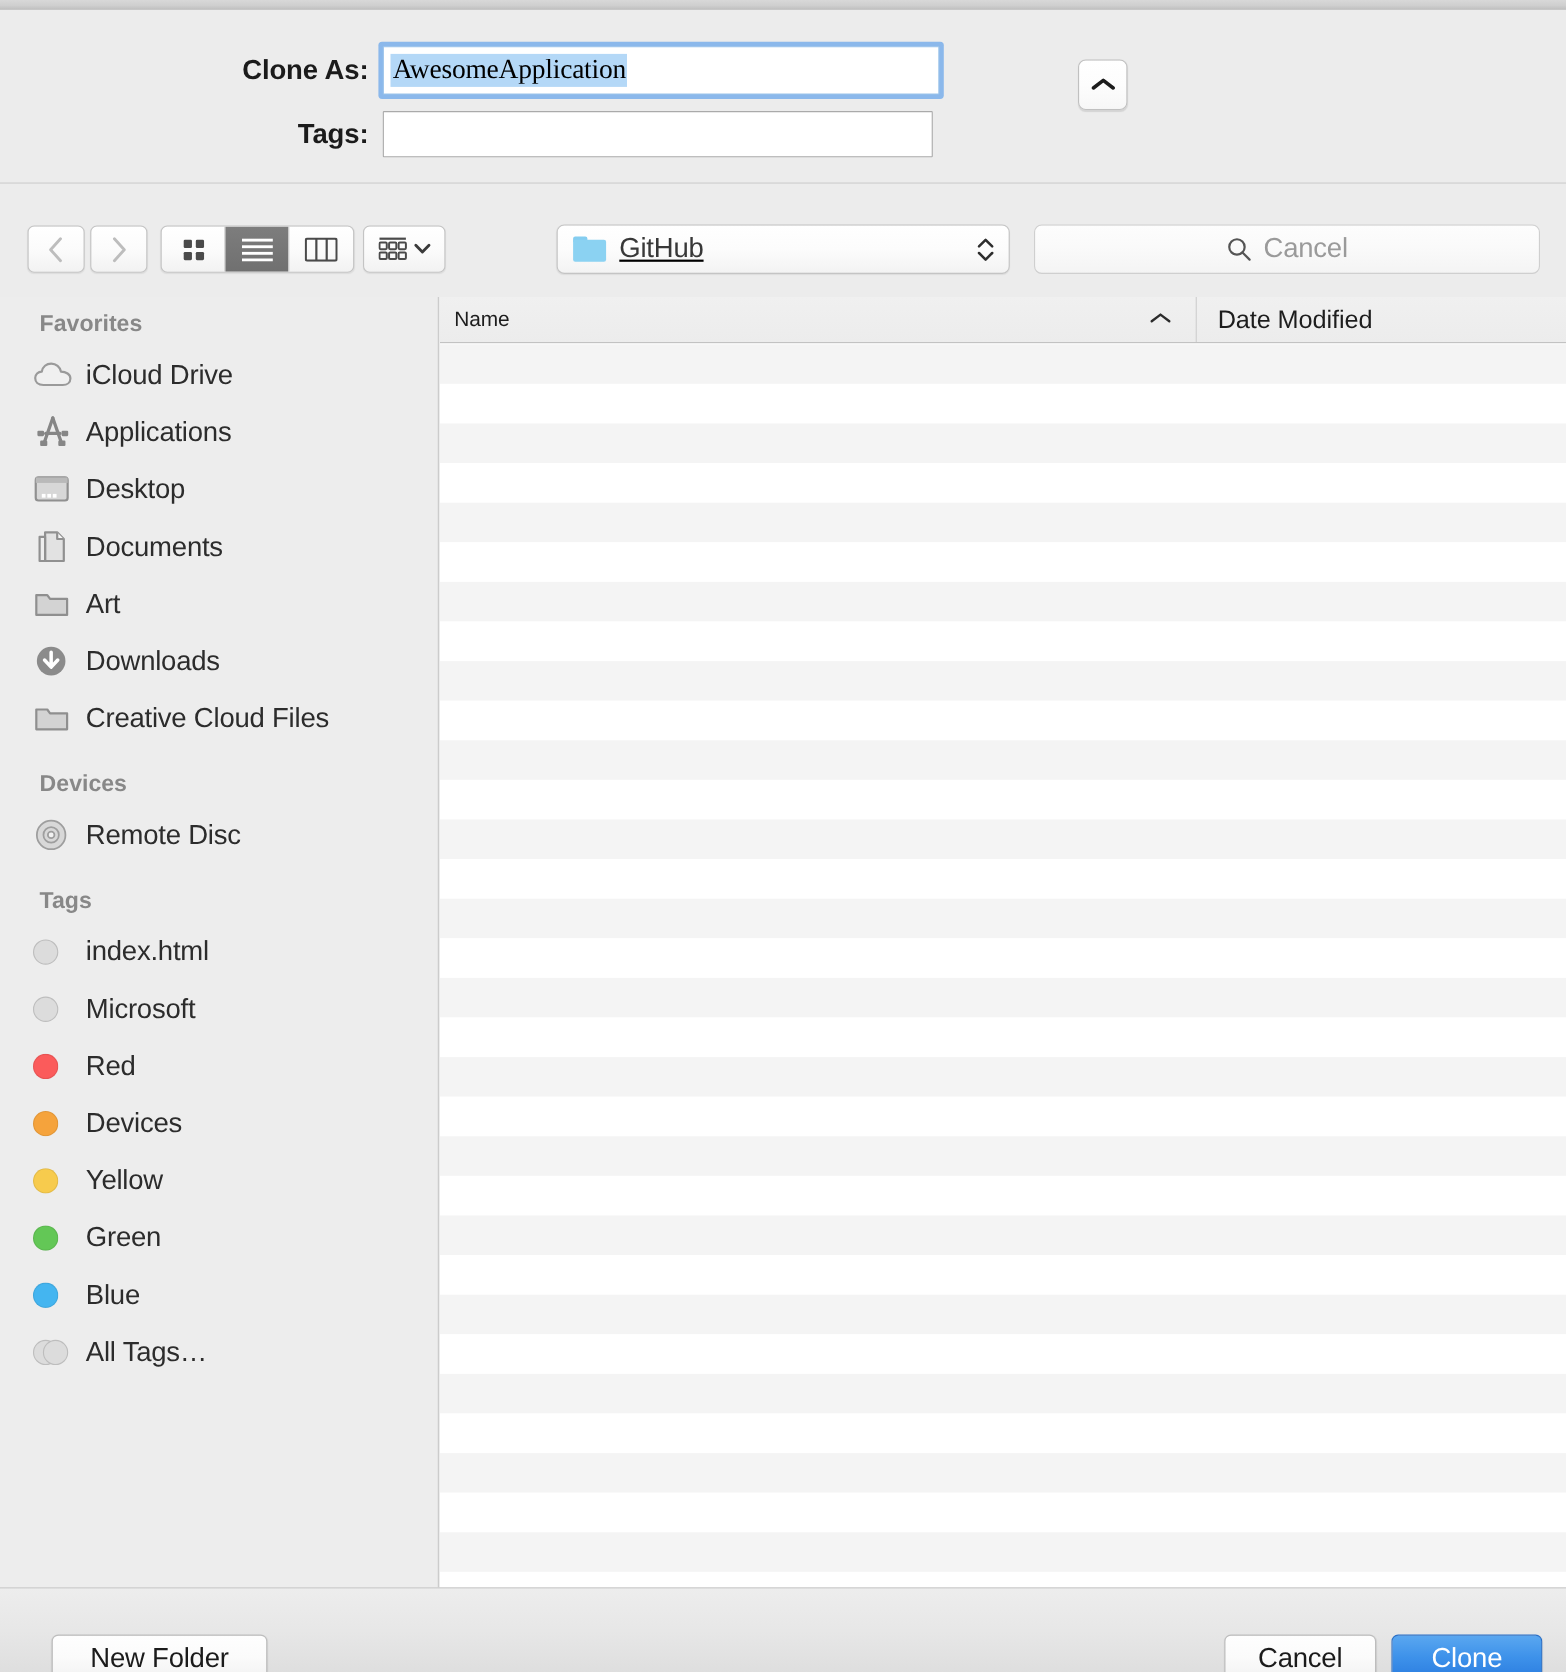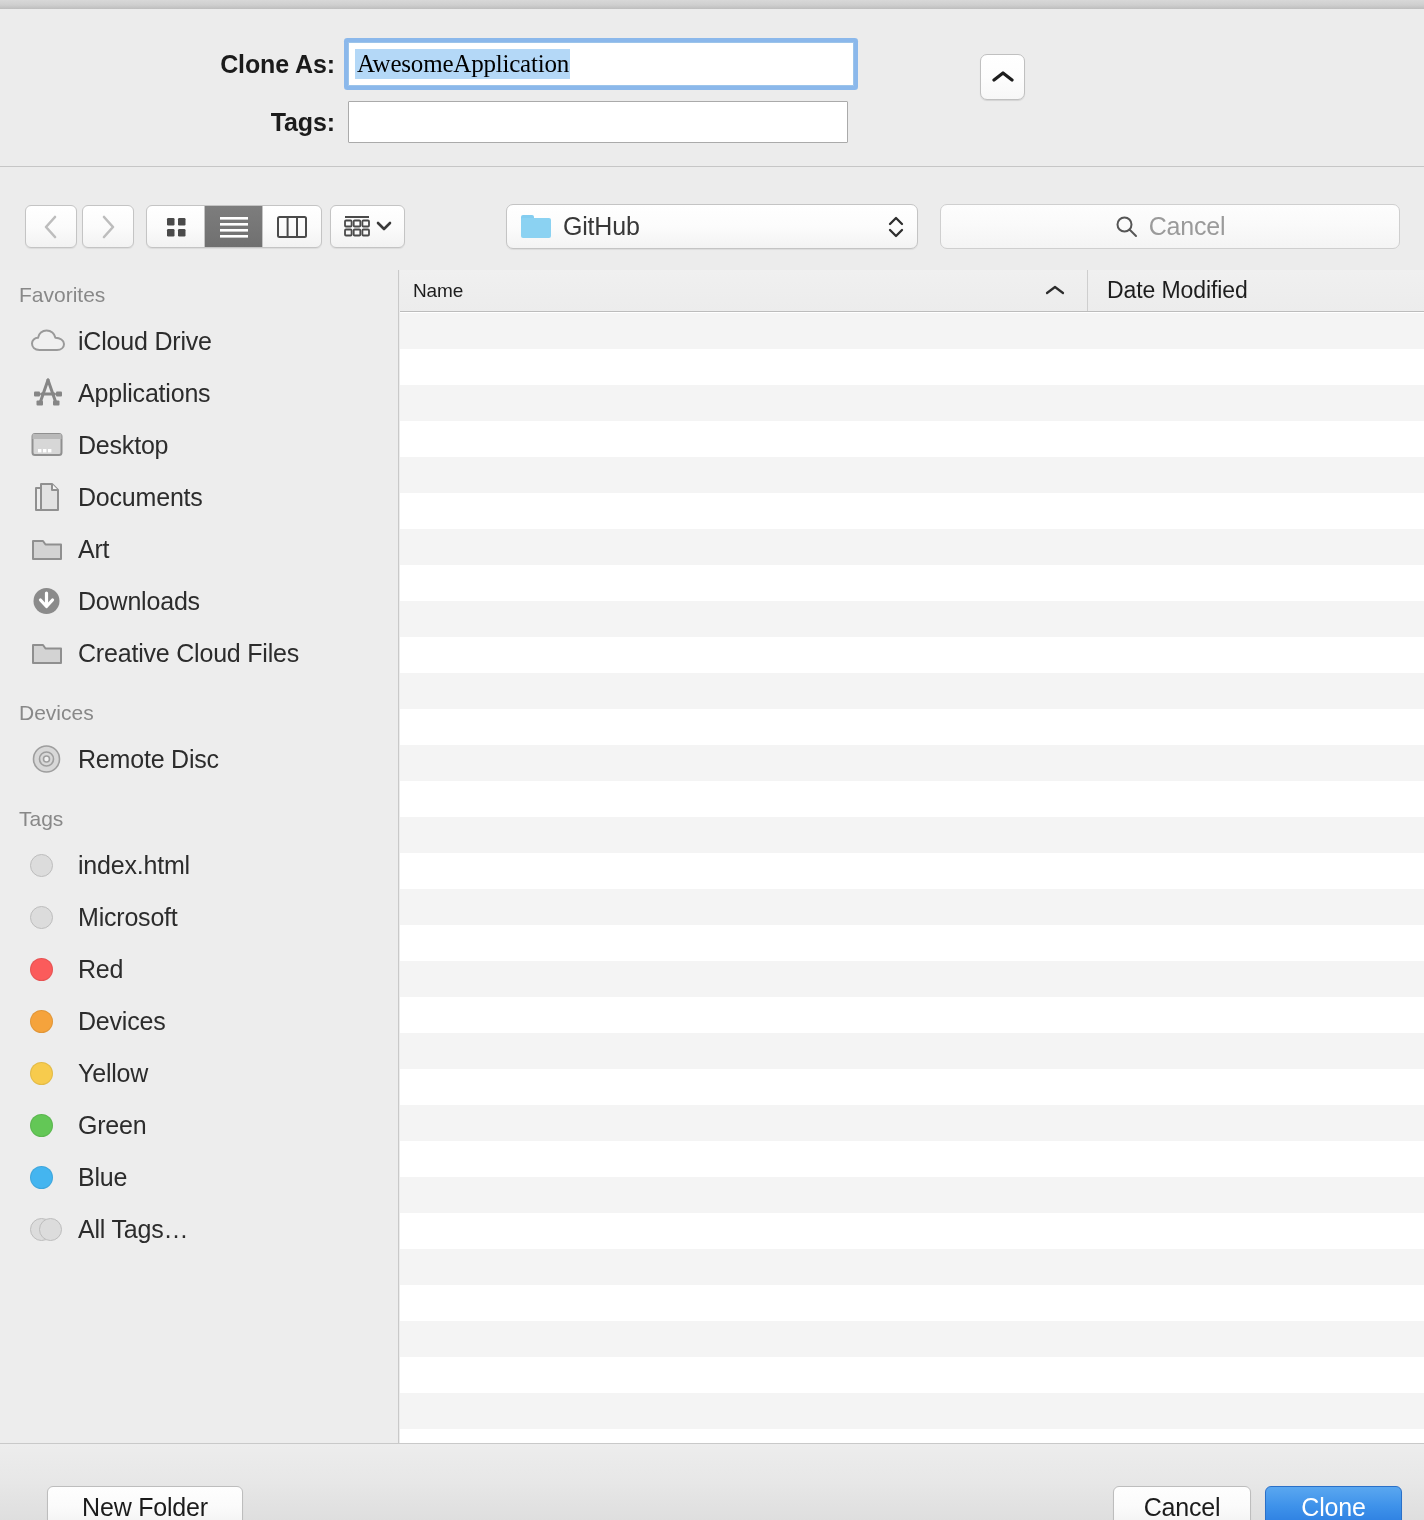--- a/index.html
+++ b/index.html
@@ -105,20 +105,21 @@
   }
 
   .path-popup {
     position: absolute; left: 506px; top: 204px;
     width: 412px; height: 45px;
     background: linear-gradient(to bottom, #ffffff 0%, #fcfcfc 50%, #f3f3f3 100%);
     border: 1px solid #c4c4c4; border-radius: 7px;
     box-shadow: 0 1px 1px rgba(0,0,0,0.07);
     display: flex; align-items: center; box-sizing: border-box;
     padding: 0 12px 0 14px;
+    text-decoration: underline;
   }
   .folder-icon {
     width: 30px; height: 23px; position: relative; flex: 0 0 auto; margin-right: 12px;
   }
   .folder-icon .tab {
     position: absolute; left: 0; top: 0; width: 13px; height: 5px;
     background: #84cdf0; border-radius: 2px 2px 0 0;
   }
   .folder-icon .body {
     position: absolute; left: 0; top: 3px; width: 30px; height: 20px;
@@ -141,22 +142,22 @@
     position: absolute; left: 0; top: 270px; width: 1424px; height: 1173px;
   }
   .sidebar {
     position: absolute; left: 0; top: 0; width: 399px; height: 1173px;
     background: #ededed;
     border-right: 1px solid #c9c9c9;
     box-sizing: border-box;
     overflow: hidden;
   }
   .sb-section-title {
-    font-size: 21px; font-weight: normal; color: #888888;
-    padding-left: 19px; letter-spacing: 0px;
+    font-size: 21px; font-weight: bold; color: #888888;
+    padding-left: 36px; letter-spacing: 0px;
   }
   .sb-item {
     display: flex; align-items: center; height: 52px; padding-left: 30px;
   }
   .sb-icon {
     width: 40px; flex: 0 0 auto; display: flex; align-items: center; justify-content: flex-start;
   }
   .sb-label {
     font-size: 25px; color: #2c2c2c; letter-spacing: -0.2px; margin-left: 8px;
   }

